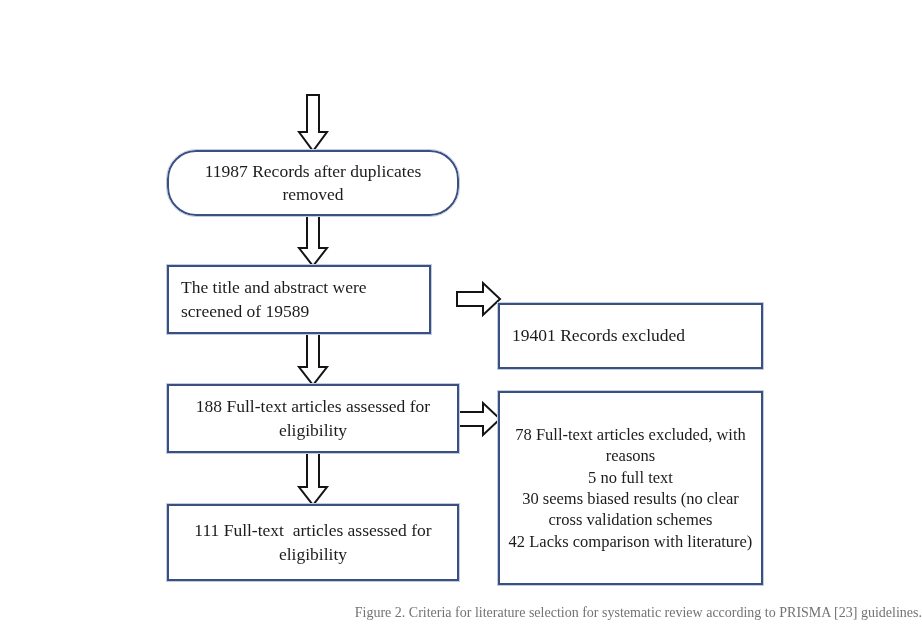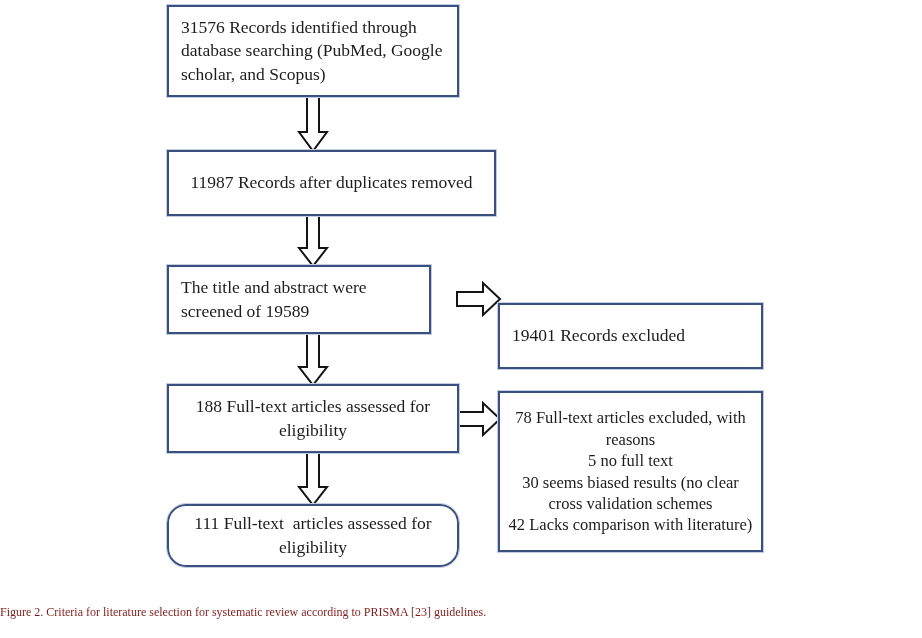--- a/index.html
+++ b/index.html
@@ -41,27 +41,27 @@
   }
   .flow-box .txt {
     width: 100%;
     white-space: pre-wrap;
   }
   .align-left  { justify-content: flex-start; text-align: left; }
   .align-center{ justify-content: center;     text-align: center; }
 
   
   #box-identified   { left:167px; top:5px;   width:292px; height:92px; }
-  #box-duplicates   { left:167px; top:150px; width:329px; height:66px; }
+  #box-duplicates   { left:167px; top:150px; width:292px; height:66px;border-radius:29px; }
   #box-screened     { left:167px; top:265px; width:264px; height:69px; }
   #box-assessed     { left:167px; top:384px; width:292px; height:69px; }
-  #box-final        { left:167px; top:504px; width:292px; height:63px;border-radius:19px; }
+  #box-final        { left:167px; top:504px; width:292px; height:77px; }
 
   #box-excluded     { left:498px; top:267px; width:265px; height:66px;margin-top:36px; }
-  #box-reasons      { left:498px; top:391px; width:265px; height:161px;
+  #box-reasons      { left:498px; top:391px; width:265px; height:194px;
                       font-size: 16.5px; line-height: 1.30; padding: 3px 6px; }
 
   
   .arrow {
     position: absolute;
     z-index: 1;
   }
   .arrow svg { display: block; overflow: visible; }
 
   #arrow-1 { left:298px; top:95px;  width:30px; height:57px; }
@@ -71,34 +71,31 @@
 
   #arrow-r1 { left:457px; top:281px; width:44px; height:36px; }
   #arrow-r2 { left:457px; top:401px; width:44px; height:36px; }
 
   
   #caption {
     position: absolute;
     left: 0;
     top: 605px;
     width: 922px;
-    text-align: left;
-    font-size: 12px;
-    color: #7f1d1d;
+    text-align: right;
+    font-size: 14px;
+    color: #737373;
     font-family: "Liberation Serif", "DejaVu Serif", serif;
   }
 </style>
 </head>
 <body>
 
 <div id="canvas">
 
-  <div class="flow-box align-left" id="box-identified">
-    <span class="txt">31576 Records identified through database searching (PubMed, Google scholar, and Scopus)</span>
-  </div>
 
   <div class="flow-box align-center" id="box-duplicates">
     <span class="txt">11987 Records after duplicates removed</span>
   </div>
 
   <div class="flow-box align-left" id="box-screened">
     <span class="txt">The title and abstract were screened of 19589</span>
   </div>
 
   <div class="flow-box align-center" id="box-assessed">

